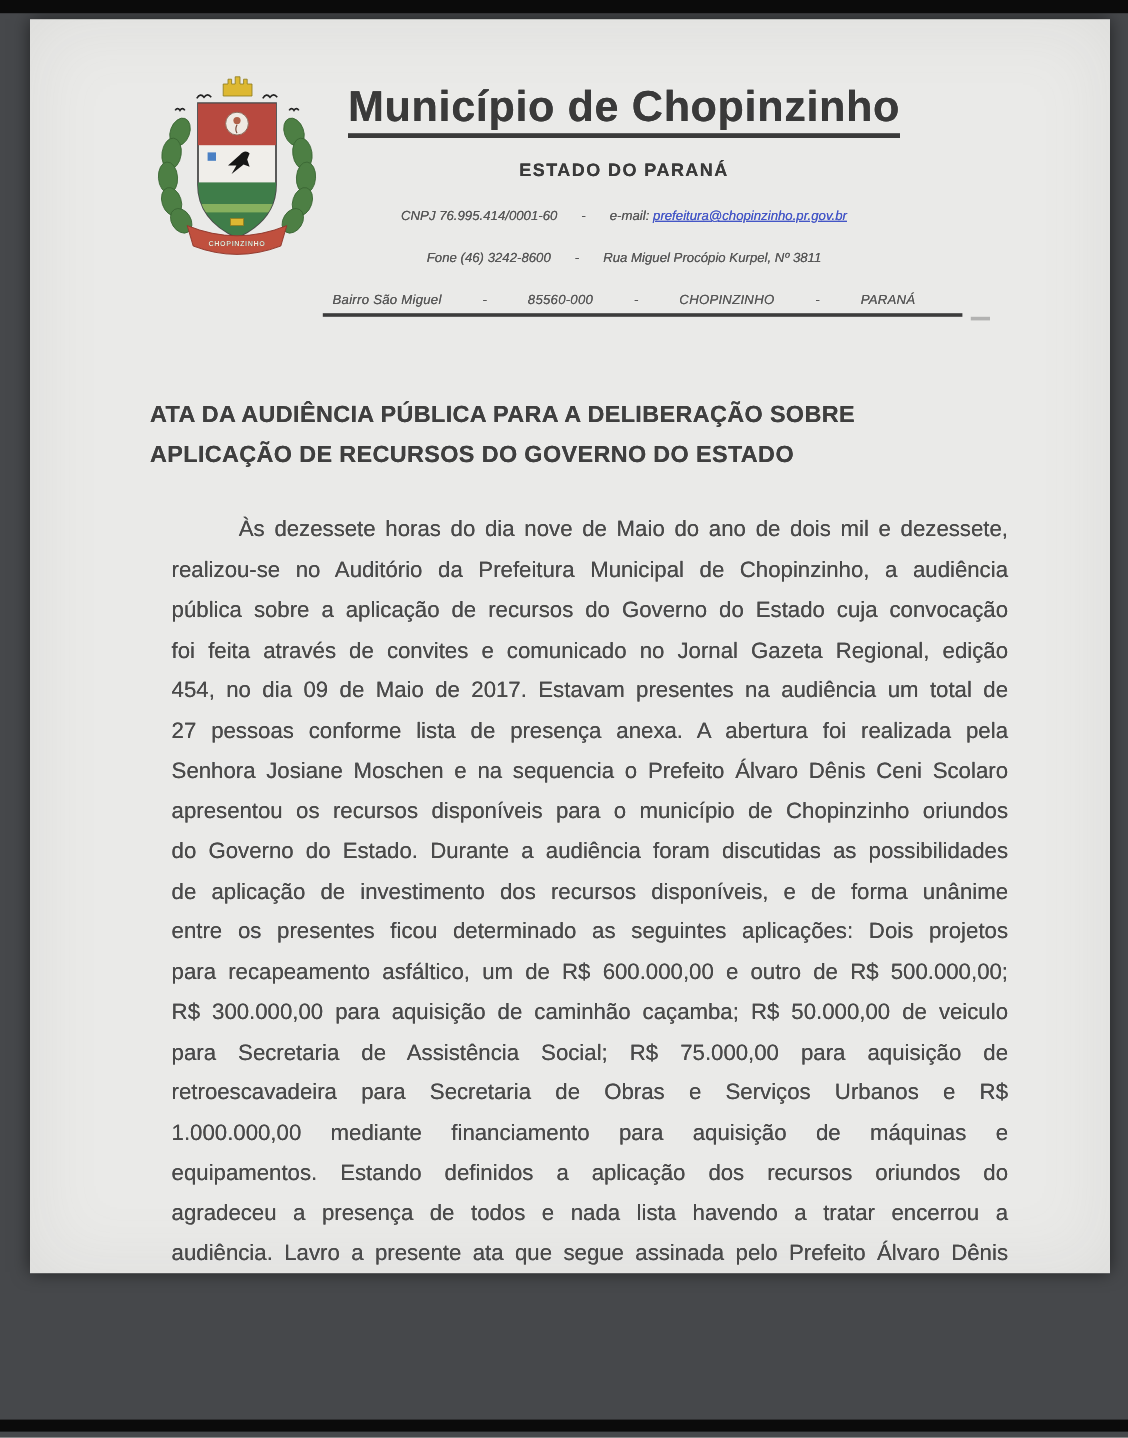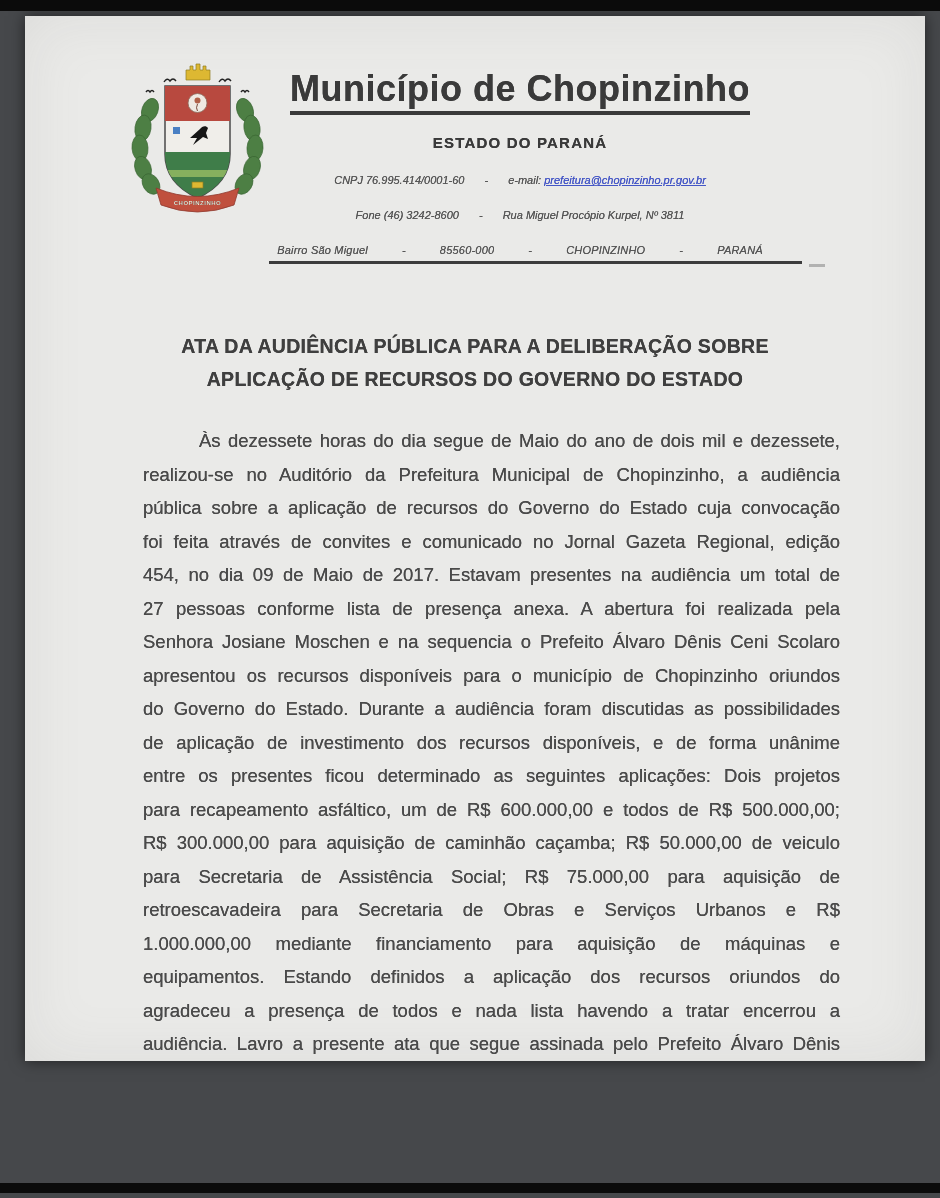--- a/index.html
+++ b/index.html
@@ -39,21 +39,21 @@
   .c1{top:158px;}
   .c2{top:193px;}
   .c3{top:228px;letter-spacing:.2px;}
   .email-link{color:var(--link-blue,#4456c6);text-decoration:underline;cursor:pointer;}
   .header-rule{position:absolute;left:244px;top:245px;width:533px;height:3px;background:#3c3c3c;}
   .rule-smudge{position:absolute;left:784px;top:248px;width:16px;height:3px;background:#9a9a9a;opacity:.7;}
 
   
   .doc-title{
     position:absolute;left:100px;top:314px;width:700px;
-    text-align:center;font-weight:bold;font-size:19.5px;line-height:33px;
+    font-weight:bold;font-size:19.5px;line-height:33px;
     color:#3f3f3f;letter-spacing:.3px;
   }
 
   
   .doc-body{
     position:absolute;left:118px;top:408px;width:697px;
     font-size:18.5px;color:var(--ink,#4a4a4a);
   }
   .body-line{
     line-height:33.5px;height:33.5px;
@@ -137,32 +137,32 @@
 
   <div class="header-rule"></div>
   <div class="rule-smudge"></div>
 
   <div class="doc-title">
     <div>ATA DA AUDIÊNCIA PÚBLICA PARA A DELIBERAÇÃO SOBRE</div>
     <div>APLICAÇÃO DE RECURSOS DO GOVERNO DO ESTADO</div>
   </div>
 
   <div class="doc-body">
-      <div class="body-line first">Às dezessete horas do dia segue de Maio do ano de dois mil e dezessete,</div>
+      <div class="body-line first">Às dezessete horas do dia nove de Maio do ano de dois mil e dezessete,</div>
       <div class="body-line">realizou-se no Auditório da Prefeitura Municipal de Chopinzinho, a audiência</div>
       <div class="body-line">pública sobre a aplicação de recursos do Governo do Estado cuja convocação</div>
       <div class="body-line">foi feita através de convites e comunicado no Jornal Gazeta Regional, edição</div>
       <div class="body-line">454, no dia 09 de Maio de 2017. Estavam presentes na audiência um total de</div>
       <div class="body-line">27 pessoas conforme lista de presença anexa. A abertura foi realizada pela</div>
       <div class="body-line">Senhora Josiane Moschen e na sequencia o Prefeito Álvaro Dênis Ceni Scolaro</div>
       <div class="body-line">apresentou os recursos disponíveis para o município de Chopinzinho oriundos</div>
       <div class="body-line">do Governo do Estado. Durante a audiência foram discutidas as possibilidades</div>
       <div class="body-line">de aplicação de investimento dos recursos disponíveis, e de forma unânime</div>
       <div class="body-line">entre os presentes ficou determinado as seguintes aplicações: Dois projetos</div>
-      <div class="body-line">para recapeamento asfáltico, um de R$ 600.000,00 e todos de R$ 500.000,00;</div>
+      <div class="body-line">para recapeamento asfáltico, um de R$ 600.000,00 e outro de R$ 500.000,00;</div>
       <div class="body-line">R$ 300.000,00 para aquisição de caminhão caçamba; R$ 50.000,00 de veiculo</div>
       <div class="body-line">para Secretaria de Assistência Social; R$ 75.000,00 para aquisição de</div>
       <div class="body-line">retroescavadeira para Secretaria de Obras e Serviços Urbanos e R$</div>
       <div class="body-line">1.000.000,00 mediante financiamento para aquisição de máquinas e</div>
       <div class="body-line">equipamentos. Estando definidos a aplicação dos recursos oriundos do</div>
       <div class="body-line">agradeceu a presença de todos e nada lista havendo a tratar encerrou a</div>
       <div class="body-line">audiência. Lavro a presente ata que segue assinada pelo Prefeito Álvaro Dênis</div>
       <div class="body-line">Ceni Scolaro e por mim Josiane Moschen, os demais assinaram na lista de</div>
       <div class="body-line last">presença em anexo.</div>
     </div>

